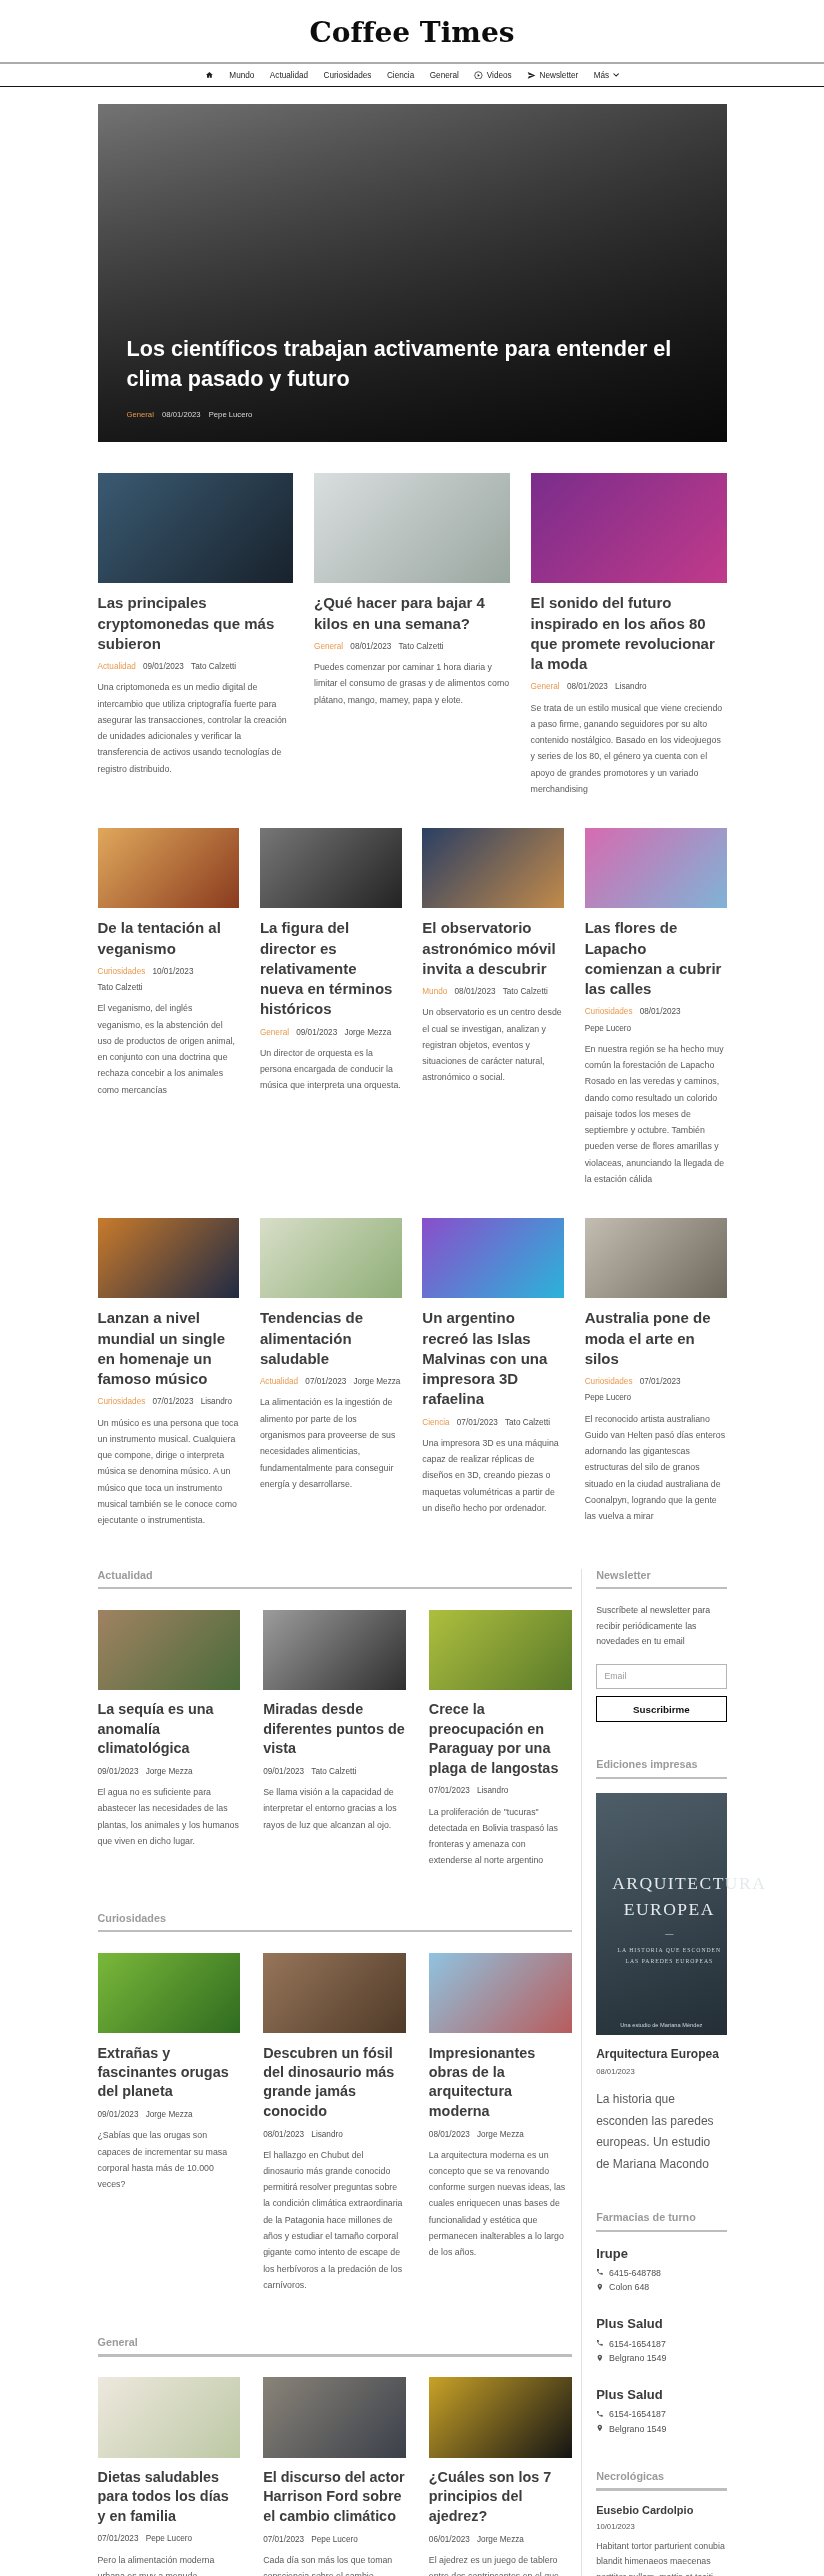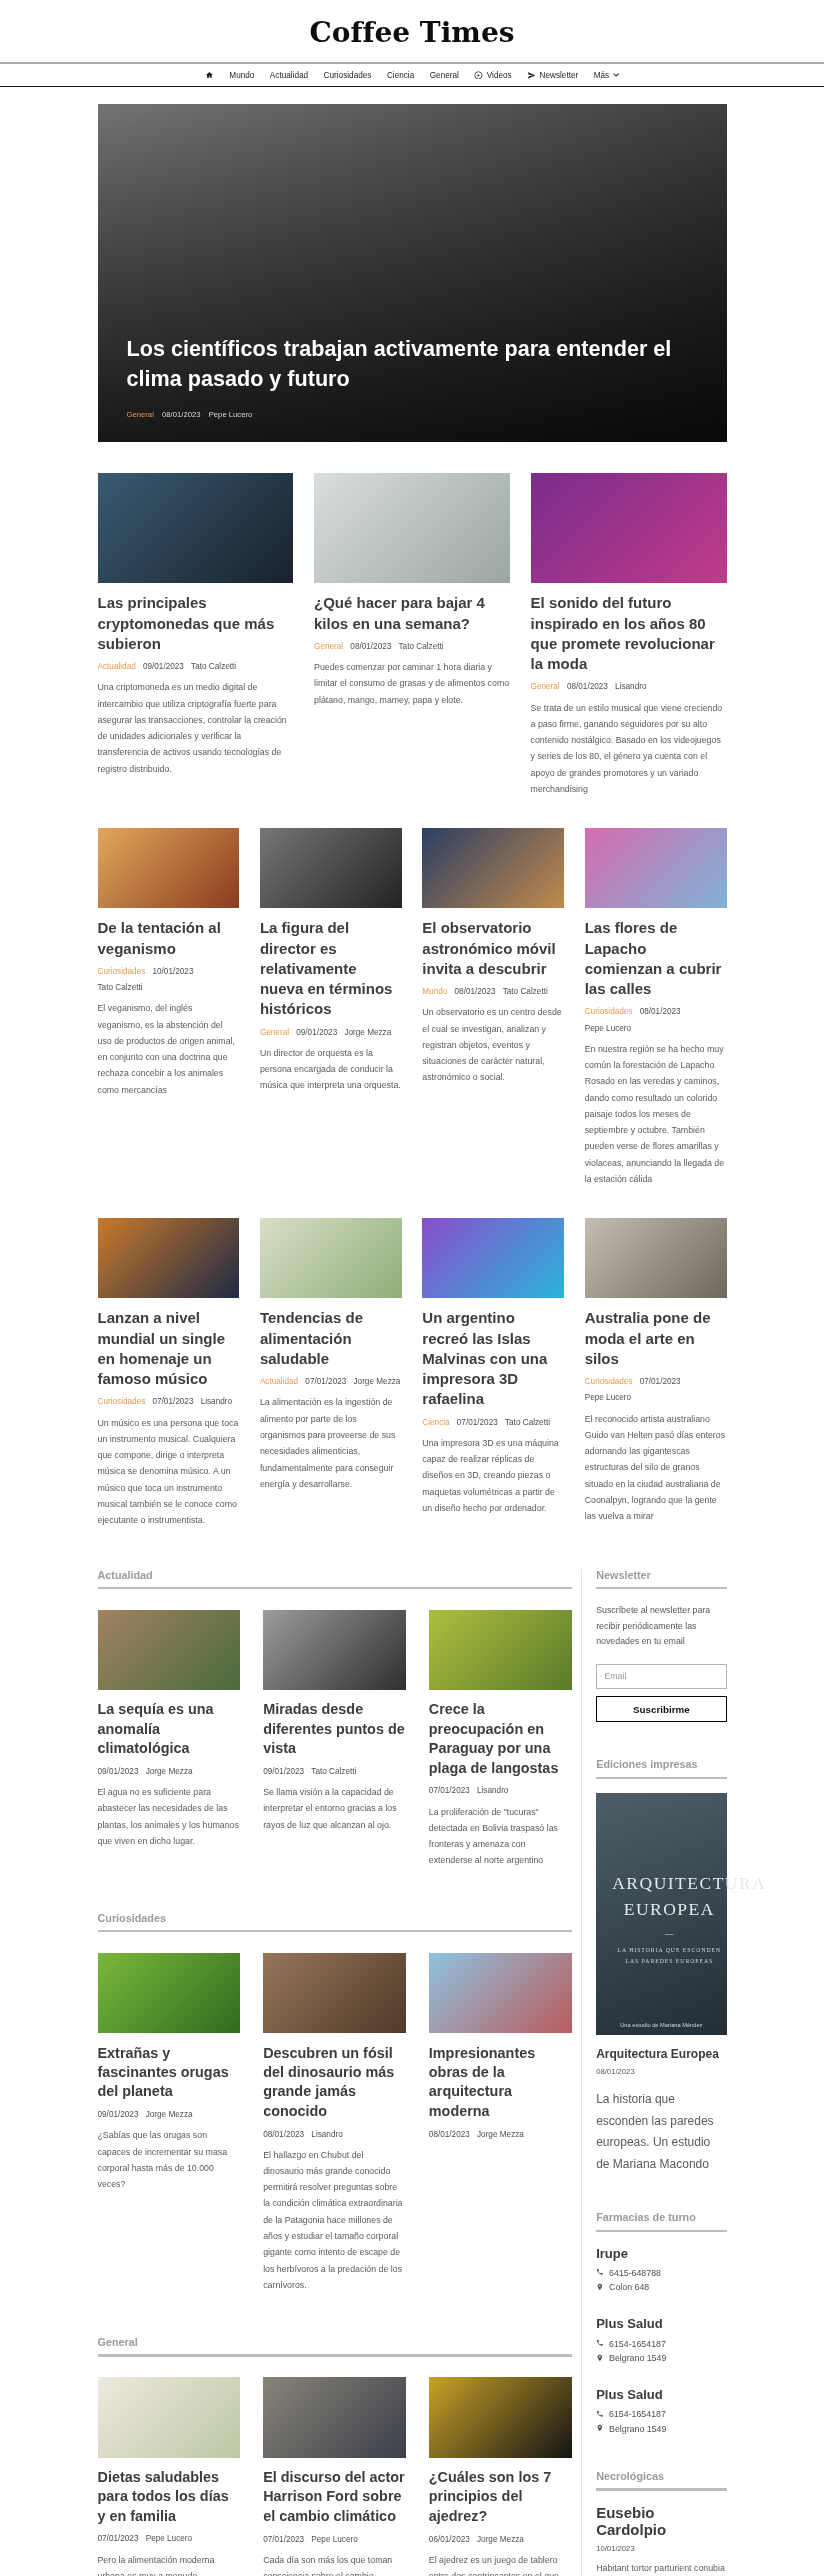--- a/index.html
+++ b/index.html
@@ -60,21 +60,21 @@
   .side-article-title { display:block; font-size:12px; font-weight:600; margin:12.4px 0 6.2px; color:#3b3b3b; cursor:pointer; }
   .side-date { font-size:7.7px; color:#555; }
   .side-text { font-size:12px; line-height:1.8; color:#5a5a5a; margin-top:13px; }
 
   .pharm { margin-bottom:24px; }
   .pharm-name { font-size:13px; font-weight:600; color:#3b3b3b; margin-bottom:7.2px; }
   .icon-line { display:flex; align-items:center; gap:5.2px; font-size:8.8px; color:#4f4f4f; margin:4.6px 0; }
   .icon-line svg { flex:0 0 auto; }
 
   .necro { margin-bottom:27px; }
-  .necro-name { font-size:15px; font-weight:600; color:#3b3b3b; margin:0 0 6.2px; }
+  .necro-name { font-size:11px; font-weight:600; color:#3b3b3b; margin:0 0 6.2px; }
   .necro-date { font-size:7.7px; color:#555; }
   .necro-text { font-size:8.8px; line-height:1.8; color:#5a5a5a; margin-top:7.2px; }
 </style>
 </head>
 <body>
 
 <header>
   <div class="masthead">
     <h1 class="logo">Coffee Times</h1>
   </div>
@@ -322,20 +322,21 @@
               </div>
             <p class="excerpt">El hallazgo en Chubut del dinosaurio más grande conocido permitirá resolver preguntas sobre la condición climática extraordinaria de la Patagonia hace millones de años y estudiar el tamaño corporal gigante como intento de escape de los herbívoros a la predación de los carnívoros.</p>
           </article>
           <article>
             <span class="thumb" style="background-image:linear-gradient(135deg,#8fc3e0,#b85c5c)"></span>
             <span class="card-title">Impresionantes obras de la arquitectura moderna</span>
             <div class="meta">
                 <span>08/01/2023</span>
                 <span>Jorge Mezza</span>
               </div>
+            <p class="excerpt">La arquitectura moderna es un concepto que se va renovando conforme surgen nuevas ideas, las cuales enriquecen unas bases de funcionalidad y estética que permanecen inalterables a lo largo de los años.</p>
           </article>
         </div>
       </section>
 
       <section class="section">
         <h3 class="sec-head">General</h3>
         <div class="sec-bar"></div>
         <div class="sec-grid3">
           <article>
             <span class="thumb" style="background-image:linear-gradient(135deg,#eee8de,#bcc8a4)"></span>

